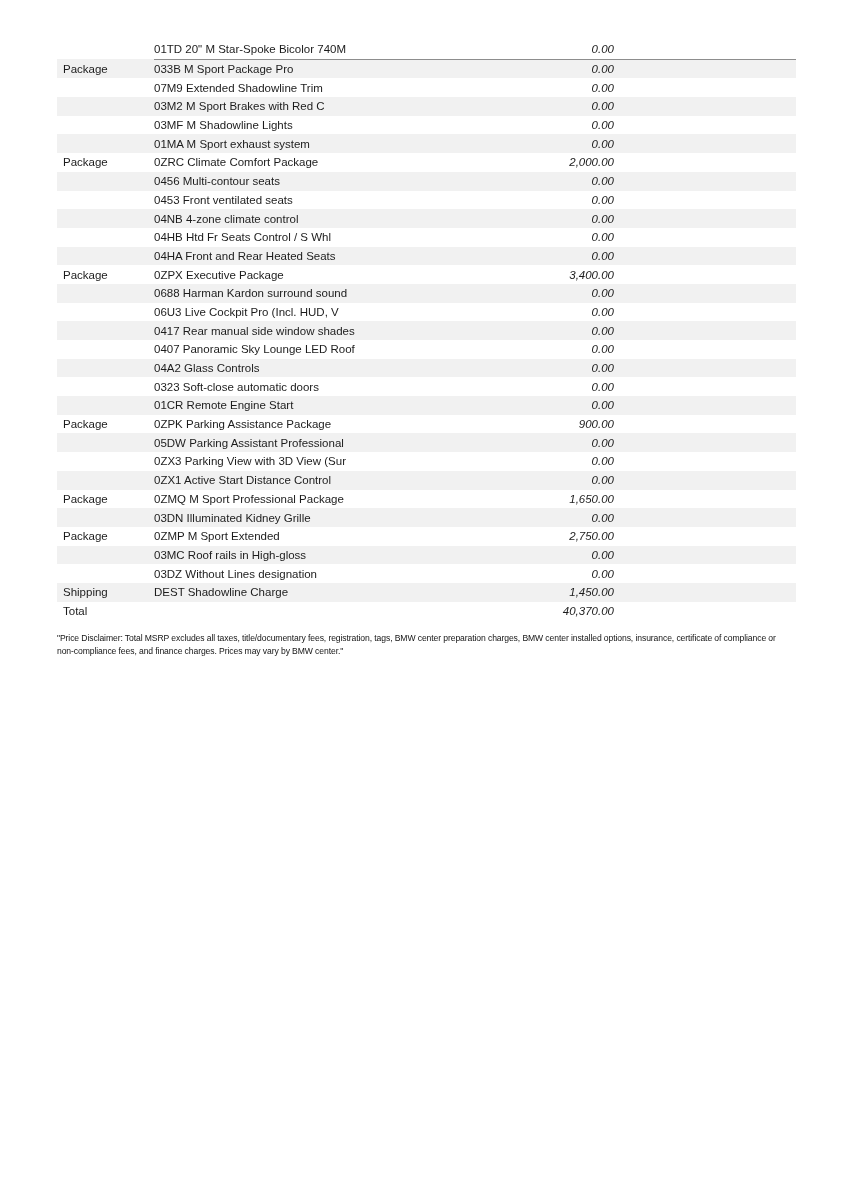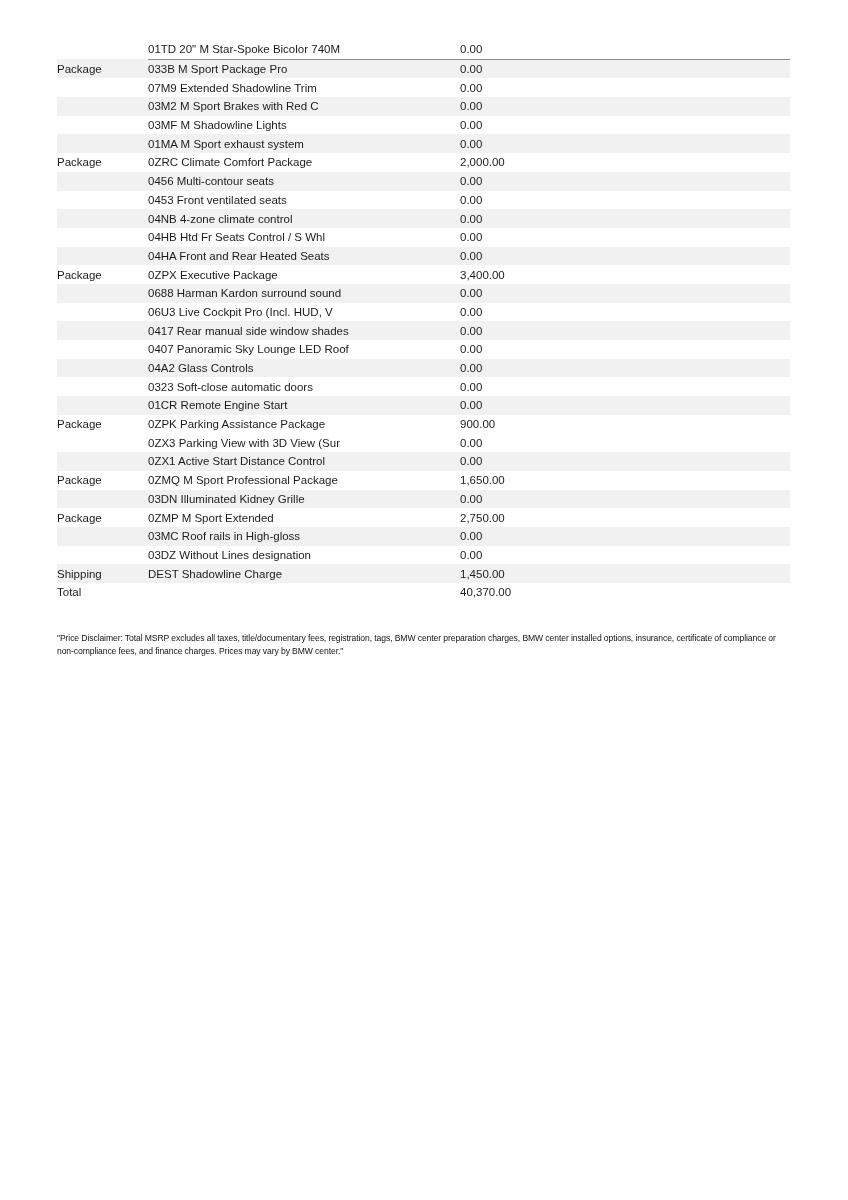--- a/index.html
+++ b/index.html
@@ -25,23 +25,23 @@
     table-layout: fixed;
     font-size: 11.5px;
   }
   .options-table td {
     height: 18.7px;
     padding: 0;
     vertical-align: middle;
     white-space: nowrap;
     overflow: hidden;
   }
-  td.cat    { width: 91px; }
+  td.cat    { width: 91px; padding-left: 6px; }
   td.item   { width: 312px; }
-  td.price  { width: 148px; text-align: left; }
+  td.price  { width: 148px; text-align: right; font-style: italic; }
   td.spacer { width: 182px; }
   tr.striped { background: #f1f1f1; }
   tr.divider td:not(.cat) { border-bottom: 1px solid #8d8d8d; }
   .disclaimer {
     position: absolute;
     left: 57px;
     top: 632px;
     width: 732px;
     margin: 0;
     font-size: 8.6px;
@@ -175,20 +175,26 @@
     <td class="item">01CR Remote Engine Start</td>
     <td class="price">0.00</td>
     <td class="spacer"></td>
   </tr>
         <tr>
     <td class="cat">Package</td>
     <td class="item">0ZPK Parking Assistance Package</td>
     <td class="price">900.00</td>
     <td class="spacer"></td>
   </tr>
+        <tr class="striped">
+    <td class="cat"></td>
+    <td class="item">05DW Parking Assistant Professional</td>
+    <td class="price">0.00</td>
+    <td class="spacer"></td>
+  </tr>
         <tr>
     <td class="cat"></td>
     <td class="item">0ZX3 Parking View with 3D View (Sur</td>
     <td class="price">0.00</td>
     <td class="spacer"></td>
   </tr>
         <tr class="striped">
     <td class="cat"></td>
     <td class="item">0ZX1 Active Start Distance Control</td>
     <td class="price">0.00</td>

